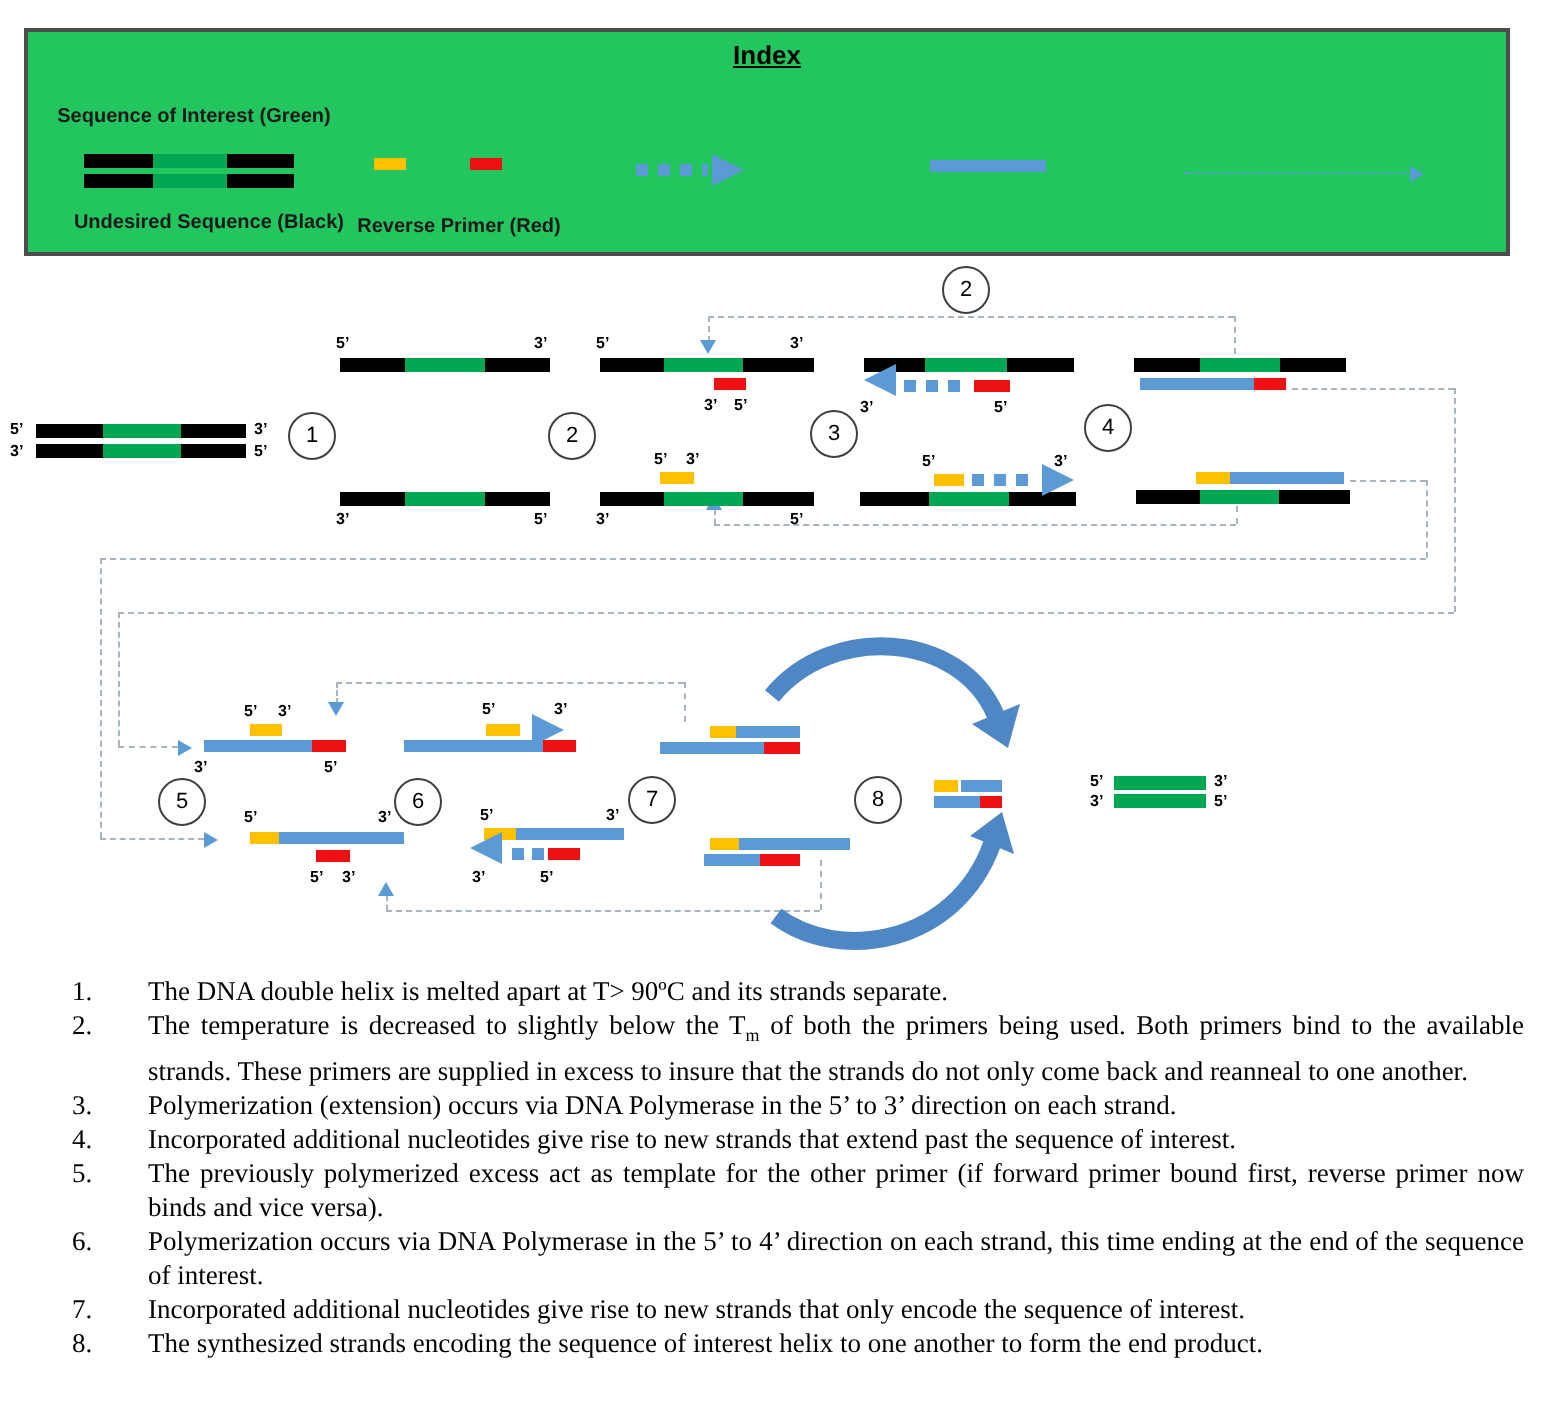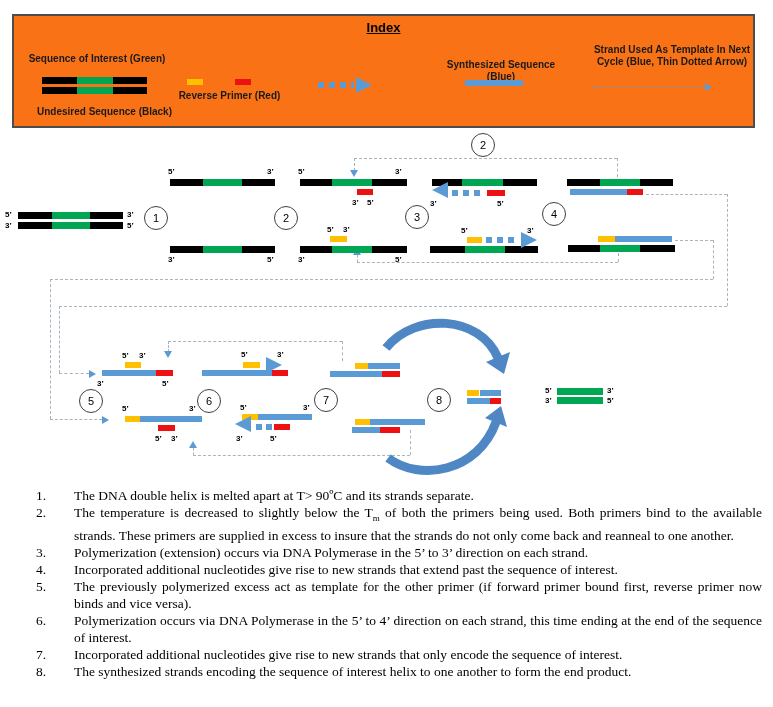--- a/index.html
+++ b/index.html
@@ -1,20 +1,20 @@
 <!DOCTYPE html>
 <html style="--c-green: #00a651; --c-black: #000000; --c-orange: #ffc000; --c-red: #ee1111; --c-blue: #5b9bd5; --c-arc: #4f87c5; --c-route: #a8b4bf;"><head>
 <meta charset="utf-8">
 <style>
   html,body{margin:0;padding:0;background:#fff;}
   #canvas{position:relative;width:773px;height:707px;background:#fff;overflow:hidden;
           font-family:"Liberation Sans",sans-serif;}
   
   .index-box{position:absolute;left:12px;top:14px;width:739px;height:110px;
-             border:2px solid #4d4d4d;background:#f97316;}
+             border:2px solid #4d4d4d;background:#22c55e;}
   .index-title{position:absolute;left:0;right:0;top:4px;text-align:center;
                font-weight:bold;font-size:13px;text-decoration:underline;color:#000;}
   .leg-label{position:absolute;font-weight:bold;font-size:10px;color:#1a1a1a;
              text-align:center;line-height:12px;}
   
   .bar{position:absolute;height:7px;}
   .thin{height:6px;}
   .pl{position:absolute;font-weight:bold;font-size:8px;color:#000;line-height:9px;white-space:nowrap;}
   .circ{position:absolute;width:22px;height:22px;border:1px solid #3f3f3f;border-radius:50%;
         background:#fff;display:flex;align-items:center;justify-content:center;
@@ -49,29 +49,27 @@
   <div class="index-box">
     <div class="index-title">Index</div>
 
     <div class="leg-label" style="left:8px;top:37px;width:150px;">Sequence of Interest (Green)</div>
     <div class="bar" style="left:28px;top:61px;width:105px;background:linear-gradient(90deg,var(--c-black) 0 33%,var(--c-green) 33% 68%,var(--c-black) 68%);"></div>
     <div class="bar" style="left:28px;top:71px;width:105px;background:linear-gradient(90deg,var(--c-black) 0 33%,var(--c-green) 33% 68%,var(--c-black) 68%);"></div>
     <div class="leg-label" style="left:8px;top:90px;width:150px;text-align:right;">Undesired Sequence (Black)</div>
 
     <div class="bar thin" style="left:173px;top:63px;width:16px;background:var(--c-orange);"></div>
     <div class="bar thin" style="left:221px;top:63px;width:16px;background:var(--c-red);"></div>
-    <div class="leg-label" style="left:158px;top:74px;width:115px;">Reverse Primer (Red)</div>
+    <div class="leg-label" style="left:158px;top:92px;width:115px;">Reverse Primer (Red)</div>
 
     <div class="dots" style="left:304px;top:66px;width:36px;"></div>
     <div class="bigr" style="left:342px;top:61px;"></div>
 
-    <div class="leg-label" style="left:426px;top:43px;width:122px;">Synthesized Sequence (Blue)</div>
     <div class="bar thin" style="left:451px;top:64px;width:58px;background:var(--c-blue);"></div>
 
-    <div class="leg-label" style="left:578px;top:28px;width:160px;">Strand Used As Template In Next Cycle  (Blue, Thin Dotted Arrow)</div>
     <div class="dh" style="left:578px;top:70px;width:112px;border-top-style:dotted;border-top-color:var(--c-blue);"></div>
     <div class="tr" style="left:691px;top:67px;"></div>
   </div>
 
   <div class="dh" style="left:354px;top:158px;width:263px;"></div>
   <div class="dv" style="left:617px;top:158px;height:19px;"></div>
   <div class="dv" style="left:354px;top:158px;height:13px;"></div>
   <div class="td" style="left:350px;top:170px;"></div>
 
   <div class="dh" style="left:357px;top:262px;width:261px;"></div>

